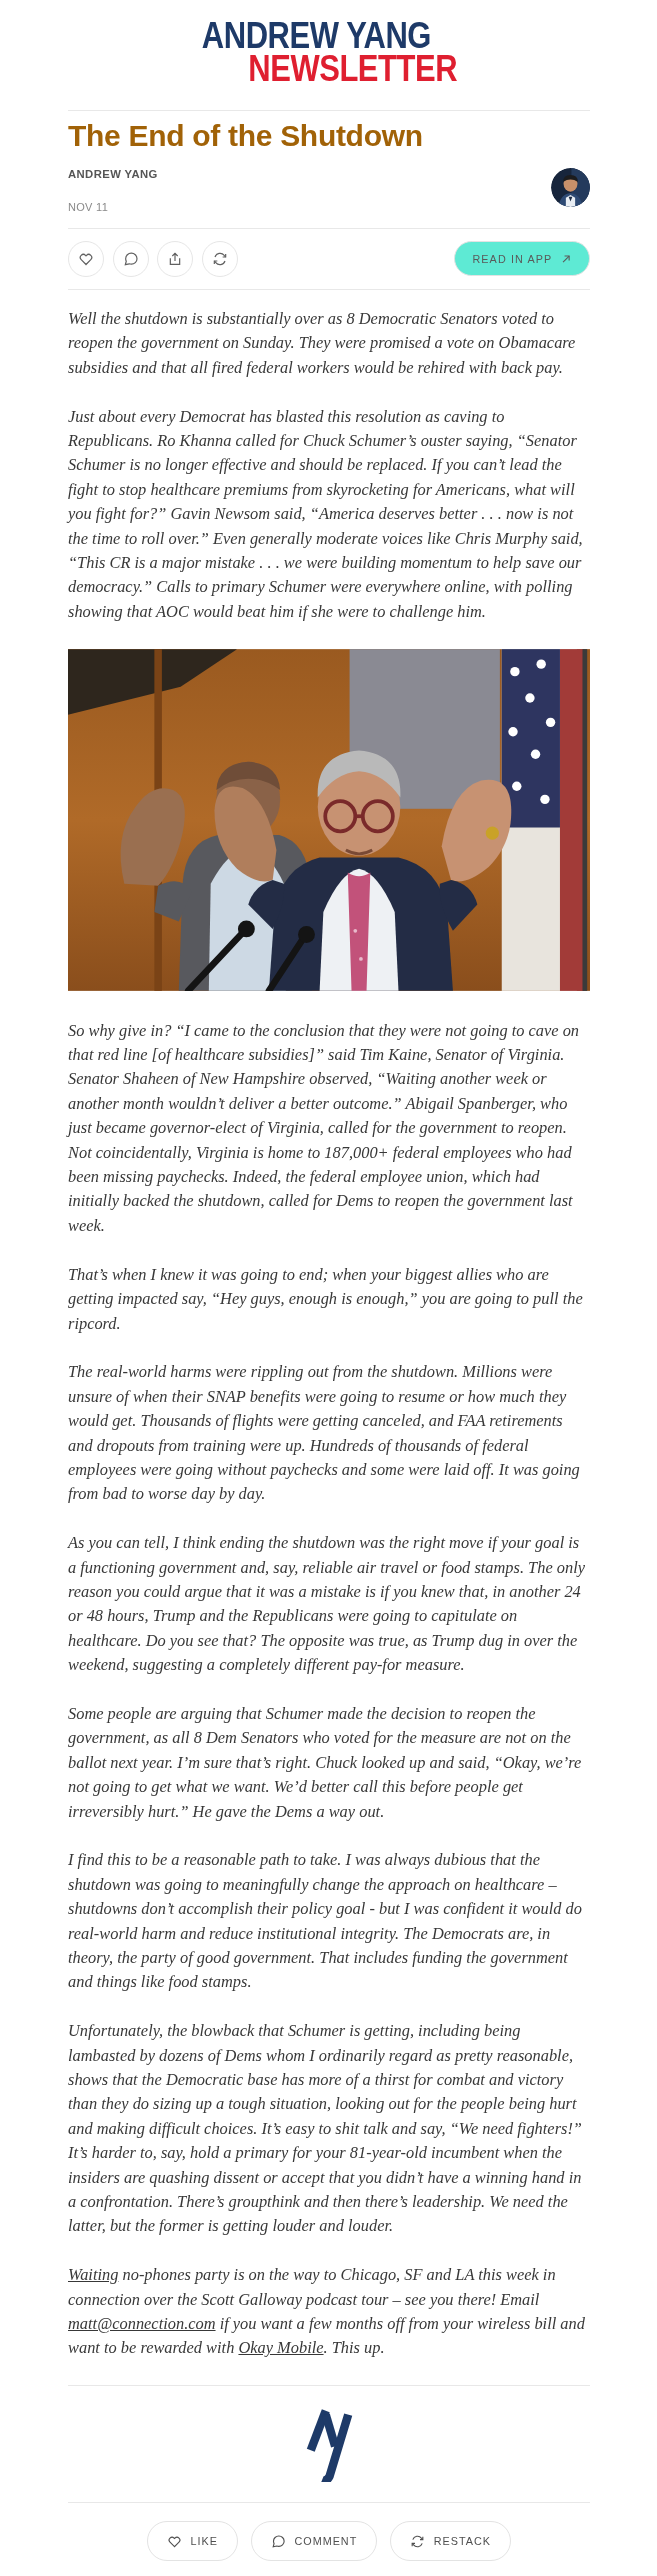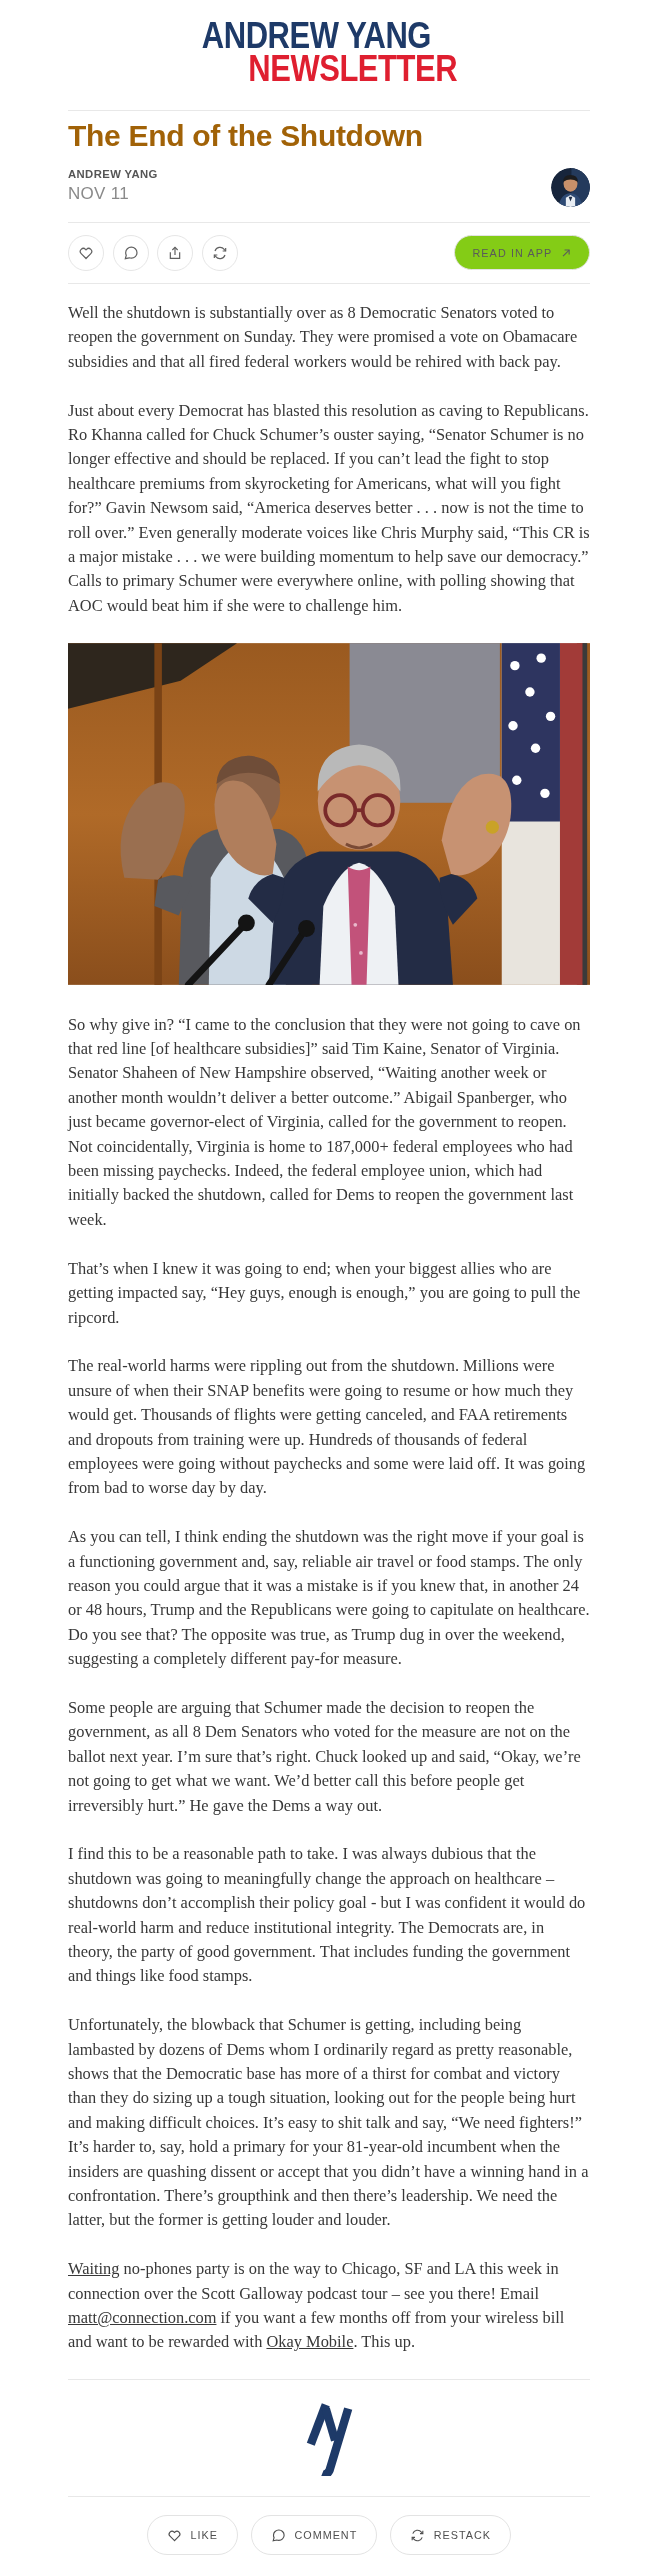--- a/index.html
+++ b/index.html
@@ -21,43 +21,44 @@
   .masthead .m1 { display:block; font-size:36px; color:#1e3a68; }
   .masthead .m2 { display:block; font-size:36px; color:#df1f30; margin-left:54px; }
 
   .divider { border:none; border-top:0.9px solid #e8e8e8; width:522px; margin:0 auto; }
   .div-top { margin-top:24.4px; }
 
   
   .post-title { font-size:30px; font-weight:bold; color:#a16207; letter-spacing:-0.3px; margin:8px 0 15px; }
   .byline-row { display:flex; justify-content:space-between; align-items:flex-start; margin-bottom:15px; }
   .byline .author { font-size:11.3px; font-weight:bold; color:#555; letter-spacing:0.4px; }
-  .byline .date { font-size:17px; color:#8a8a8a; margin-top:4px; letter-spacing:0.3px; }
+  .byline .date { font-size:11px; color:#8a8a8a; margin-top:21px; letter-spacing:0.3px; }
   .avatar { width:39px; height:39px; border-radius:50%; overflow:hidden; flex:0 0 auto; }
 
   
   .action-row { display:flex; align-items:center; margin:12.2px 0; }
   .circle-btn {
     width:36px; height:36px; border:0.9px solid #e6e6e6; border-radius:50%;
     background:#fff; display:flex; align-items:center; justify-content:center;
     margin-right:8.5px; color:#616161; cursor:pointer;
   }
   .pill-btn {
     margin-left:auto; display:flex; align-items:center; gap:7.5px;
-    border:0.9px solid #e3e3e3; border-radius:939px; background:#84cc16;
+    border:0.9px solid #e3e3e3; border-radius:939px; background:#5eead4;
     padding:10.3px 17px; font-size:10.8px; letter-spacing:1.1px; color:#5a5a5a; cursor:pointer;
   }
   .icon { display:block; }
 
   
   .article { margin-top:17px; }
   .article p {
     font-family:"Liberation Serif", serif;
     font-size:16.4px; line-height:24.4px; color:#383838;
     margin:0 0 24.4px;
+    font-style:italic;
   }
   .article p a { color:#383838; text-decoration:underline; cursor:pointer; }
 
   .photo-wrap { width:522px; height:342px; margin:3.8px 0 28px; }
   .photo-wrap svg { display:block; }
 
   
   .logo-mark { display:flex; justify-content:center; padding:22.5px 0 20.7px; }
   .pill-row { display:flex; justify-content:center; gap:13px; margin:18px 0 15px; }
   .foot-pill {

